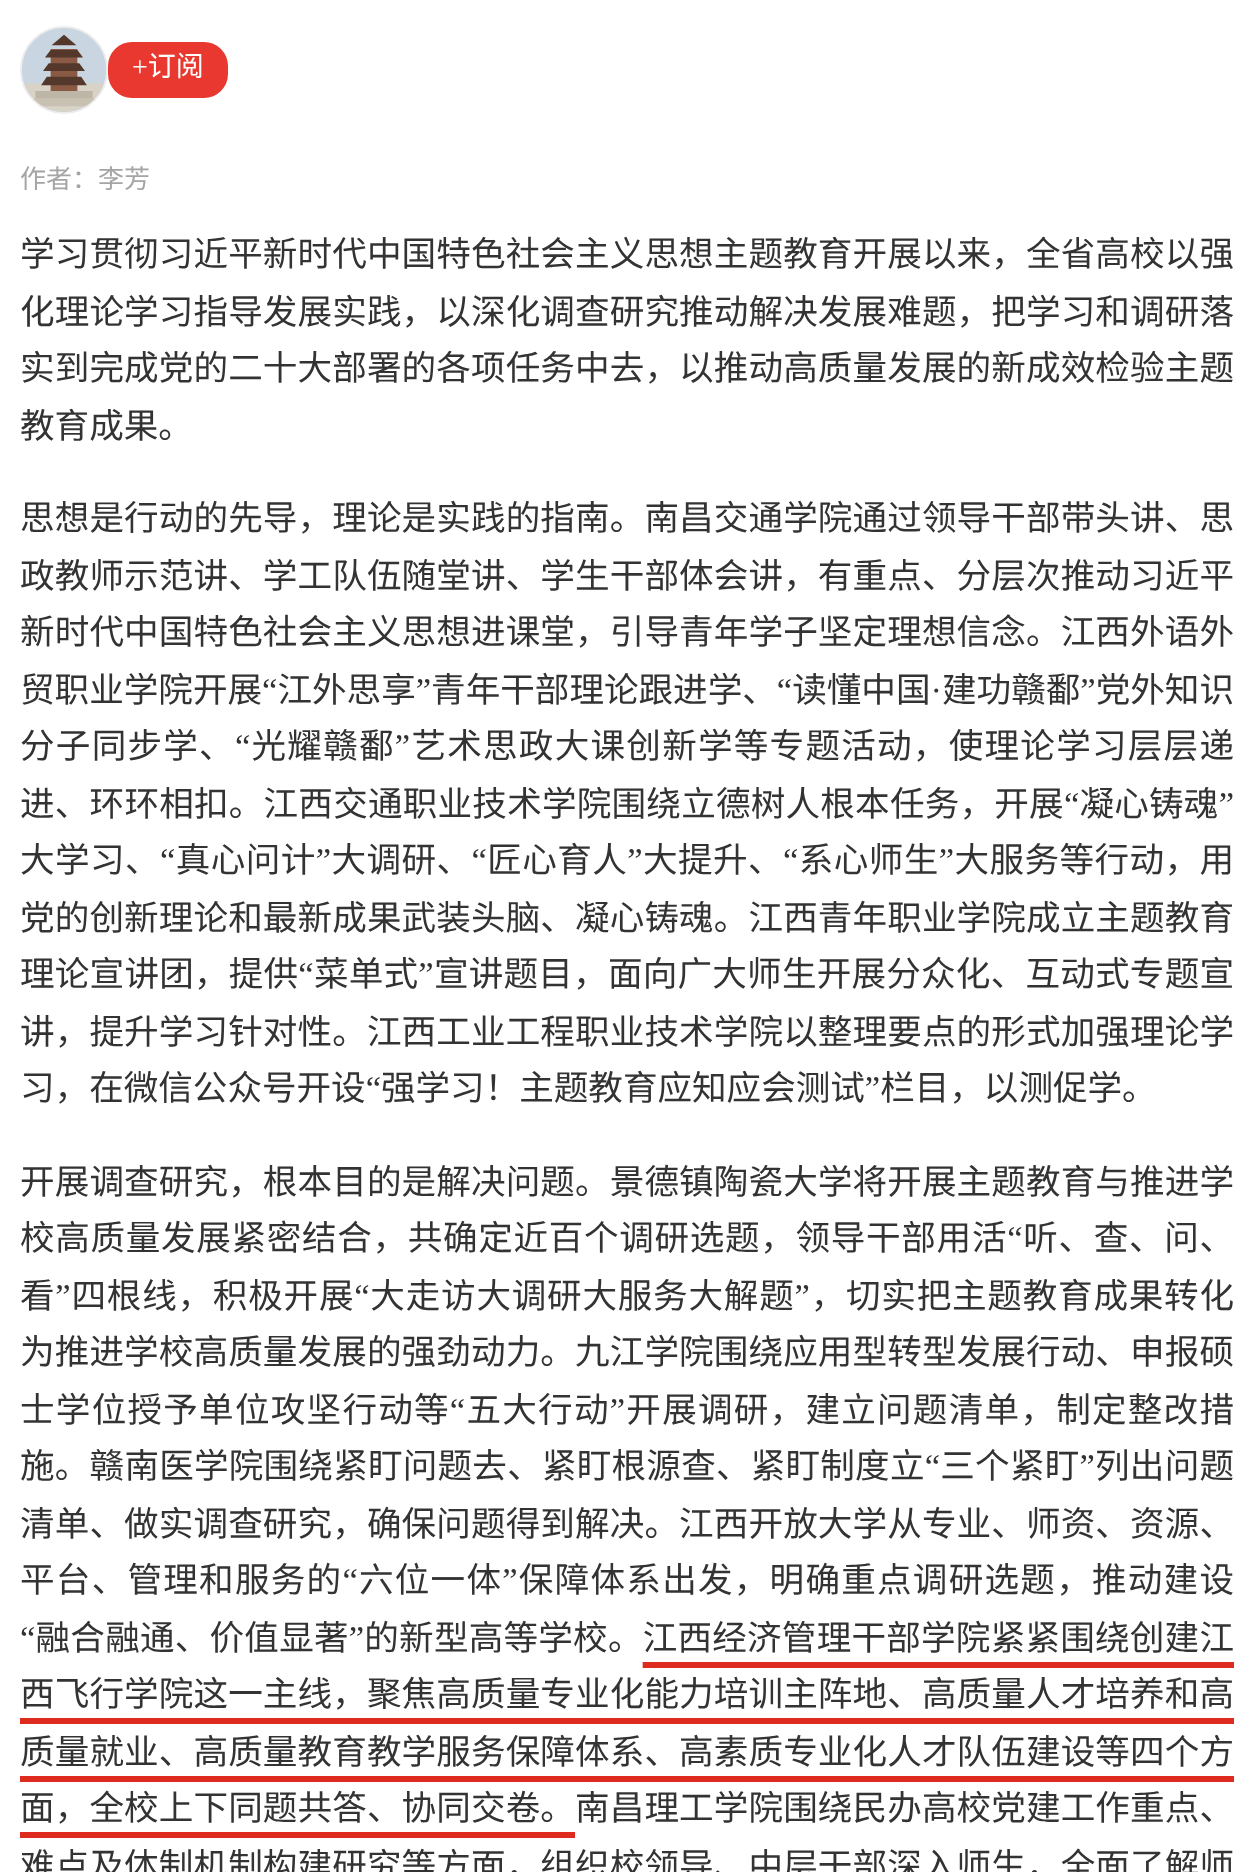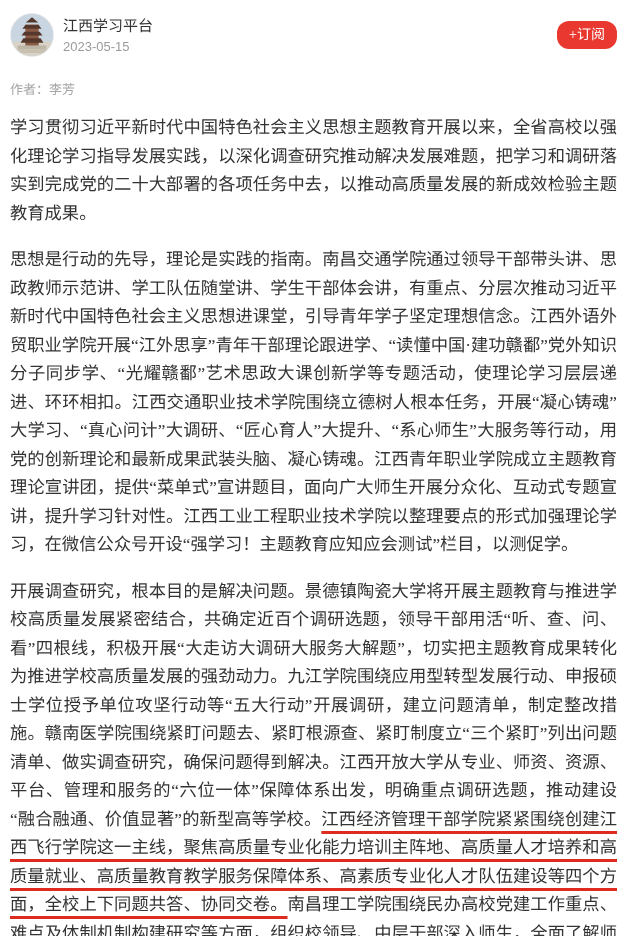--- a/index.html
+++ b/index.html
@@ -106,24 +106,20 @@
         <rect y="29" width="44" height="15" fill="#d8d3c6"></rect>
         <rect x="7" y="33" width="30" height="4" fill="#bdb6a6"></rect>
         <rect x="5" y="37" width="34" height="4" fill="#c8c1b1"></rect>
         <rect x="15" y="11" width="14" height="22" fill="#8a5a44"></rect>
         <path d="M10 30 L34 30 L31 25.5 L13 25.5 Z" fill="#53382b"></path>
         <path d="M11 22.5 L33 22.5 L30 18.5 L14 18.5 Z" fill="#53382b"></path>
         <path d="M12 15.5 L32 15.5 L29 11.5 L15 11.5 Z" fill="#53382b"></path>
         <path d="M15.5 9 L28.5 9 L22 3.5 Z" fill="#53382b"></path>
       </svg>
     </div>
-    <div class="header-meta">
-      <div class="platform-name">江西学习平台</div>
-      <div class="pub-date">2023-05-15</div>
-    </div>
     <button class="subscribe-btn">+订阅</button>
   </header>
 
   <div class="author">作者：李芳</div>
 
   <article class="article">
     <p><span>学习贯彻习近平新时代中国特色社会主义思想主题教育开展以来，全省高校以强化理论学习指导发展实践，以深化调查研究推动解决发展难题，把学习和调研落实到完成党的二十大部署的各项任务中去，以推动高质量发展的新成效检验主题教育成果。</span></p>
     <p><span>思想是行动的先导，理论是实践的指南。南昌交通学院通过领导干部带头讲、思政教师示范讲、学工队伍随堂讲、学生干部体会讲，有重点、分层次推动习近平新时代中国特色社会主义思想进课堂，引导青年学子坚定理想信念。江西外语外贸职业学院开展“江外思享”青年干部理论跟进学、“读懂中国·建功赣鄱”党外知识分子同步学、“光耀赣鄱”艺术思政大课创新学等专题活动，使理论学习层层递进、环环相扣。江西交通职业技术学院围绕立德树人根本任务，开展“凝心铸魂”大学习、“真心问计”大调研、“匠心育人”大提升、“系心师生”大服务等行动，用党的创新理论和最新成果武装头脑、凝心铸魂。江西青年职业学院成立主题教育理论宣讲团，提供“菜单式”宣讲题目，面向广大师生开展分众化、互动式专题宣讲，提升学习针对性。江西工业工程职业技术学院以整理要点的形式加强理论学习，在微信公众号开设“强学习！主题教育应知应会测试”栏目，以测促学。</span></p>
     <p><span>开展调查研究，根本目的是解决问题。景德镇陶瓷大学将开展主题教育与推进学校高质量发展紧密结合，共确定近百个调研选题，领导干部用活“听、查、问、看”四根线，积极开展“大走访大调研大服务大解题”，切实把主题教育成果转化为推进学校高质量发展的强劲动力。九江学院围绕应用型转型发展行动、申报硕士学位授予单位攻坚行动等“五大行动”开展调研，建立问题清单，制定整改措施。赣南医学院围绕紧盯问题去、紧盯根源查、紧盯制度立“三个紧盯”列出问题清单、做实调查研究，确保问题得到解决。江西开放大学从专业、师资、资源、平台、管理和服务的“六位一体”保障体系出发，明确重点调研选题，推动建设“融合融通、价值显著”的新型高等学校。</span><span class="red-underline">江西经济管理干部学院紧紧围绕创建江西飞行学院这一主线，聚焦高质量专业化能力培训主阵地、高质量人才培养和高质量就业、高质量教育教学服务保障体系、高素质专业化人才队伍建设等四个方面，全校上下同题共答、协同交卷。</span><span>南昌理工学院围绕民办高校党建工作重点、难点及体制机制构建研究等方面，组织校领导、中层干部深入师生，全面了解师生所思所想所</span></p>
   </article>

